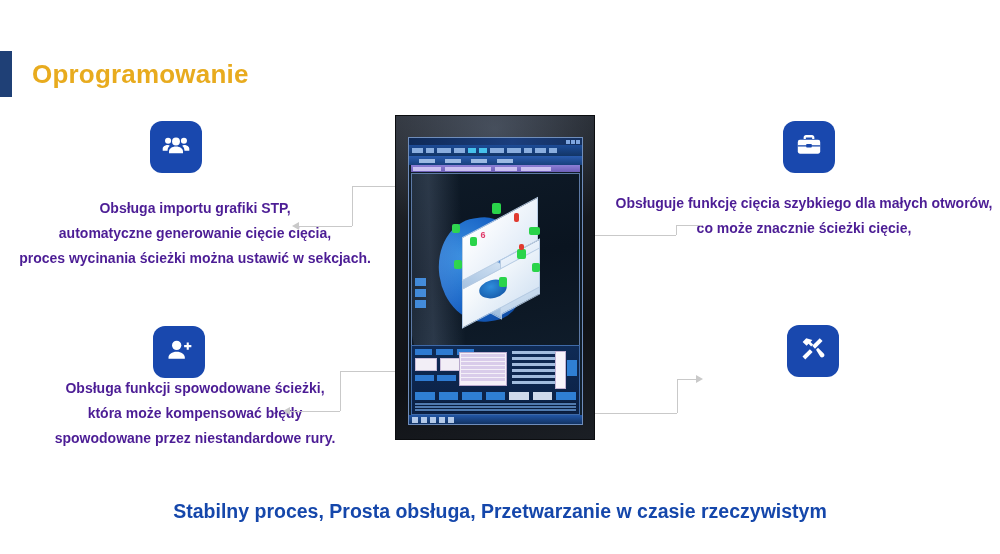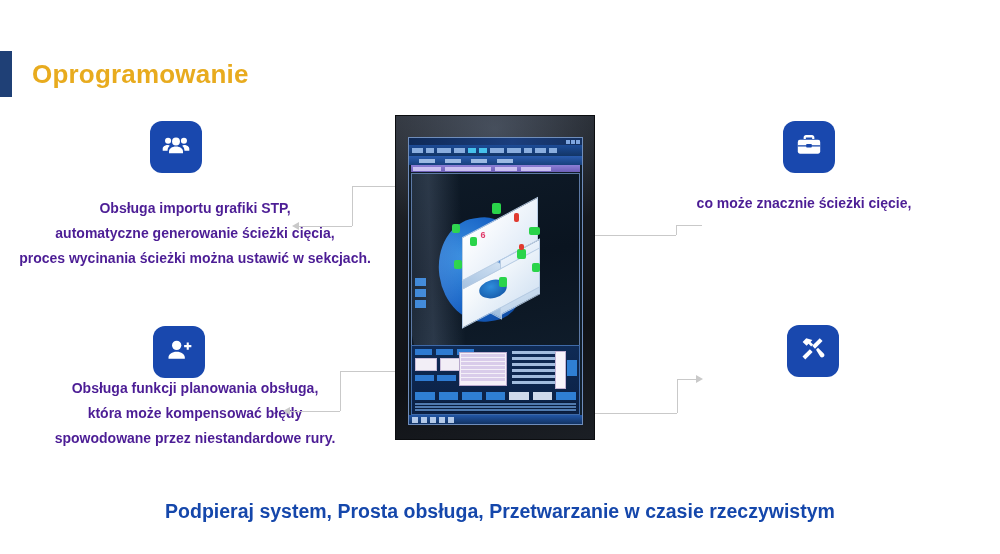--- a/index.html
+++ b/index.html
@@ -225,60 +225,61 @@
           <circle cx="5.2" cy="8.4" r="2.6"></circle>
           <circle cx="18.8" cy="8.4" r="2.6"></circle>
           <path d="M12 13.2c-3.6 0-6 1.9-6 4.2V19h12v-1.6c0-2.3-2.4-4.2-6-4.2z"></path>
           <path d="M5.2 12c-2.7 0-4.6 1.4-4.6 3.2V17h4.2v-.4c0-1.6.7-3 1.9-4-.5-.4-1-.6-1.5-.6z"></path>
           <path d="M18.8 12c-.5 0-1 .2-1.5.6 1.2 1 1.9 2.4 1.9 4V17h4.2v-1.8c0-1.8-1.9-3.2-4.6-3.2z"></path>
         </svg>
     </span>
   </div>
   <div class="blurb blurb-tl">
     <div>Obsługa importu grafiki STP,</div>
-    <div>automatyczne generowanie ścieżki cięcia,</div>
+    <div>automatyczne generowanie cięcie cięcia,</div>
     <div>proces wycinania ścieżki można ustawić w sekcjach.</div>
   </div>
 
   <div class="conn conn-h" style="left:352px; top:186px; width:44px;"></div>
   <div class="conn conn-v" style="left:352px; top:186px; height:40px;"></div>
   <div class="conn conn-h" style="left:299px; top:226px; width:53px;"></div>
   <div class="arrow arrow-left" style="left:292px; top:222px;"></div>
 
   <div class="icon-tile tile-bl">
     <span>
       <svg viewBox="0 0 24 24">
           <circle cx="10" cy="8" r="4"></circle>
           <path d="M10 13.4c-4 0-7 2.2-7 4.9V19.6h14v-1.3c0-2.7-3-4.9-7-4.9z"></path>
           <path d="M18.6 5.6h1.8v2.2h2.2v1.8h-2.2v2.2h-1.8V9.6h-2.2V7.8h2.2z"></path>
         </svg>
     </span>
   </div>
   <div class="blurb blurb-bl">
-    <div>Obsługa funkcji planowania obsługa,</div>
+    <div>Obsługa funkcji spowodowane ścieżki,</div>
     <div>która może kompensować błędy</div>
     <div>spowodowane przez niestandardowe rury.</div>
   </div>
 
   <div class="conn conn-h" style="left:340px; top:371px; width:56px;"></div>
   <div class="conn conn-v" style="left:340px; top:371px; height:40px;"></div>
   <div class="conn conn-h" style="left:290px; top:411px; width:50px;"></div>
   <div class="arrow arrow-left" style="left:283px; top:407px;"></div>
 
   <div class="icon-tile tile-tr">
     <span>
       <svg viewBox="0 0 24 24">
           <path d="M9.4 3.4h5.2c1.1 0 2 .9 2 2v1.4h-1.9V5.6H9.3v1.2H7.4V5.4c0-1.1.9-2 2-2z"></path>
           <rect x="2.4" y="7.6" width="19.2" height="11.8" rx="1.8"></rect>
           <rect x="9.6" y="11.2" width="4.8" height="3" rx="0.6" fill="#1948ae"></rect>
           <rect x="2.4" y="12.2" width="19.2" height="1.1" fill="#1948ae"></rect>
         </svg>
     </span>
   </div>
   <div class="blurb blurb-tr">
+    <div>Obsługuje funkcję cięcia szybkiego dla małych otworów,</div>
     <div>co może znacznie ścieżki cięcie,</div>
   </div>
 
   <div class="conn conn-h" style="left:594px; top:235px; width:82px;"></div>
   <div class="conn conn-v" style="left:676px; top:225px; height:10px;"></div>
   <div class="conn conn-h" style="left:676px; top:225px; width:26px;"></div>
 
   <div class="icon-tile tile-br">
     <span>
       <svg viewBox="0 0 24 24">
@@ -414,15 +415,15 @@
         <i></i>
         <i></i>
         <i></i>
         <i></i>
         <i></i>
       </div>
 
     </div>
   </div>
 
-  <div class="footer">Podpieraj system, Prosta obsługa, Przetwarzanie w czasie rzeczywistym</div>
+  <div class="footer">Stabilny proces, Prosta obsługa, Przetwarzanie w czasie rzeczywistym</div>
 
 </div>
 
 </body></html>

